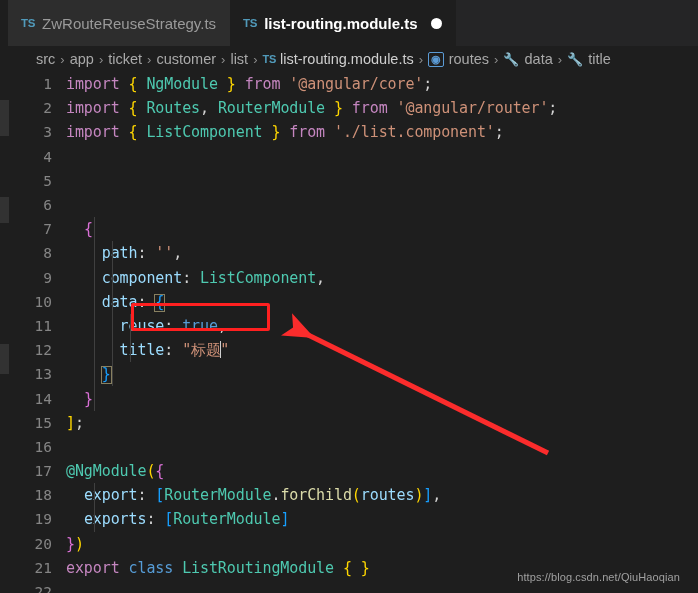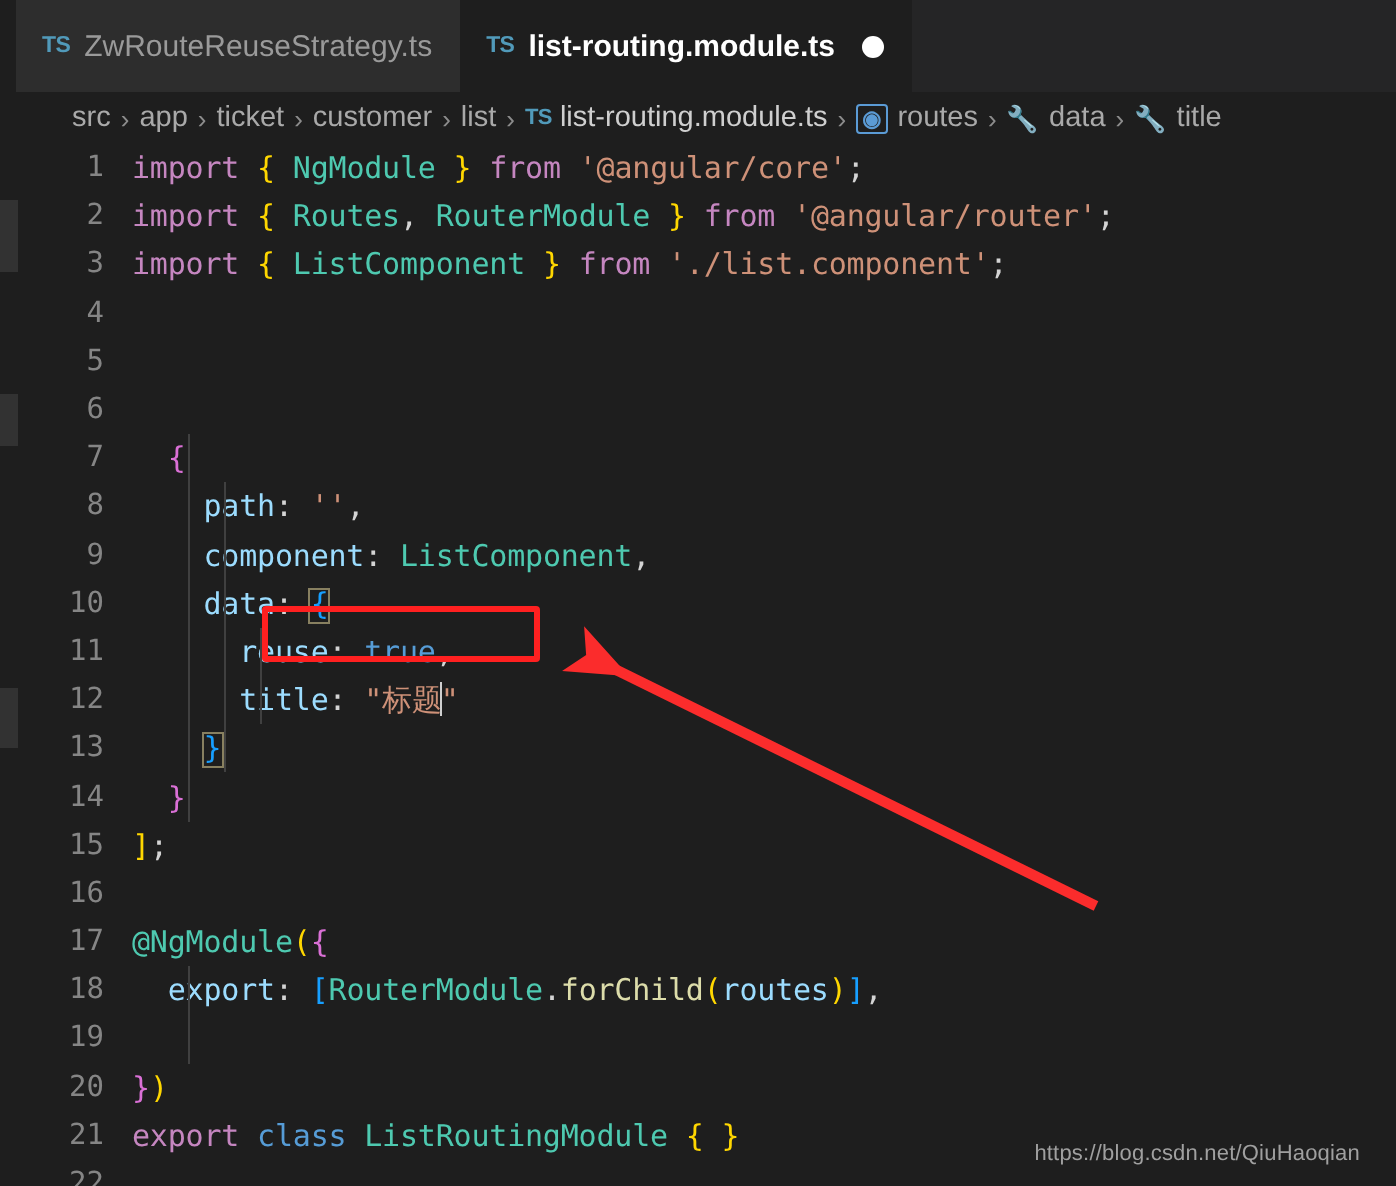--- a/index.html
+++ b/index.html
@@ -362,20 +362,21 @@
 
       <div class="row">
         <div class="guide" style="left:94px;"></div>
         <span class="lnum">18</span>
         <span class="ltext">  <span class="t-var">export</span><span class="t-pun">:</span> <span class="t-br3">[</span><span class="t-type">RouterModule</span><span class="t-pun">.</span><span class="t-fn">forChild</span><span class="t-br1">(</span><span class="t-var">routes</span><span class="t-br1">)</span><span class="t-br3">]</span><span class="t-pun">,</span></span>
       </div>
 
       <div class="row">
         <div class="guide" style="left:94px;"></div>
         <span class="lnum">19</span>
+        <span class="ltext">  <span class="t-var">exports</span><span class="t-pun">:</span> <span class="t-br3">[</span><span class="t-type">RouterModule</span><span class="t-br3">]</span></span>
       </div>
 
       <div class="row">
         <span class="lnum">20</span>
         <span class="ltext"><span class="t-br2">}</span><span class="t-br1">)</span></span>
       </div>
 
       <div class="row">
         <span class="lnum">21</span>
         <span class="ltext"><span class="t-key">export</span> <span class="t-kw">class</span> <span class="t-type">ListRoutingModule</span> <span class="t-br1">{</span> <span class="t-br1">}</span></span>

